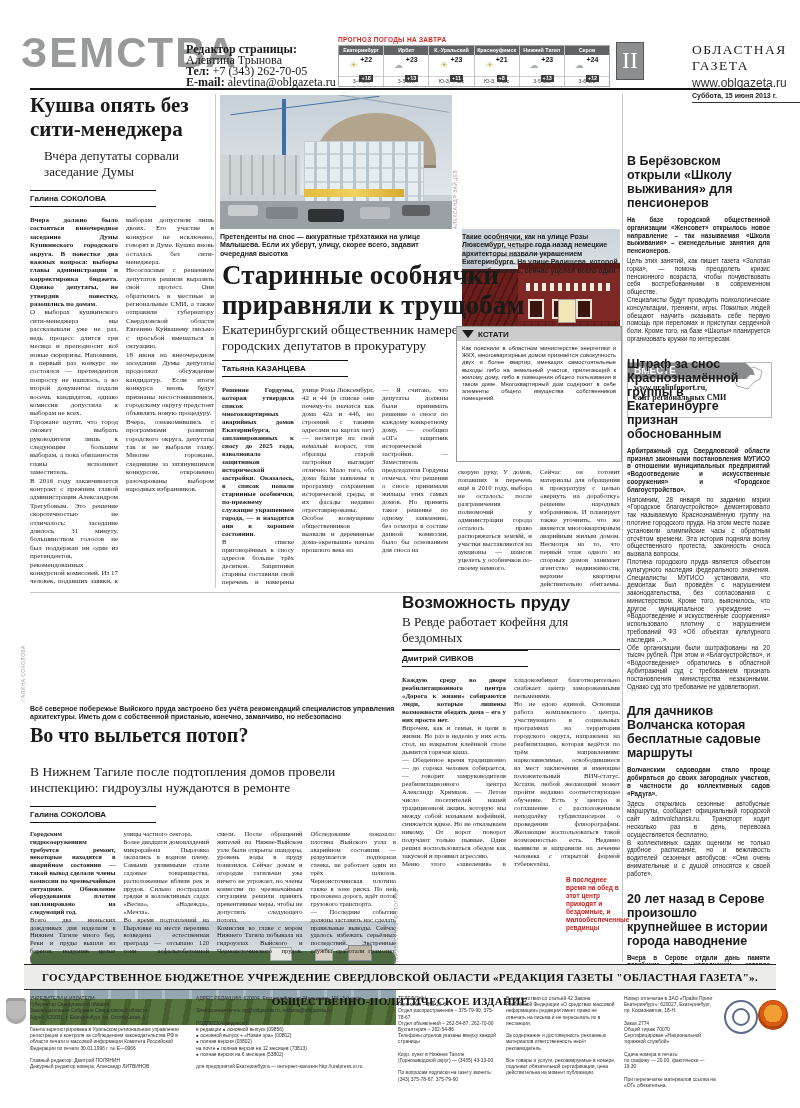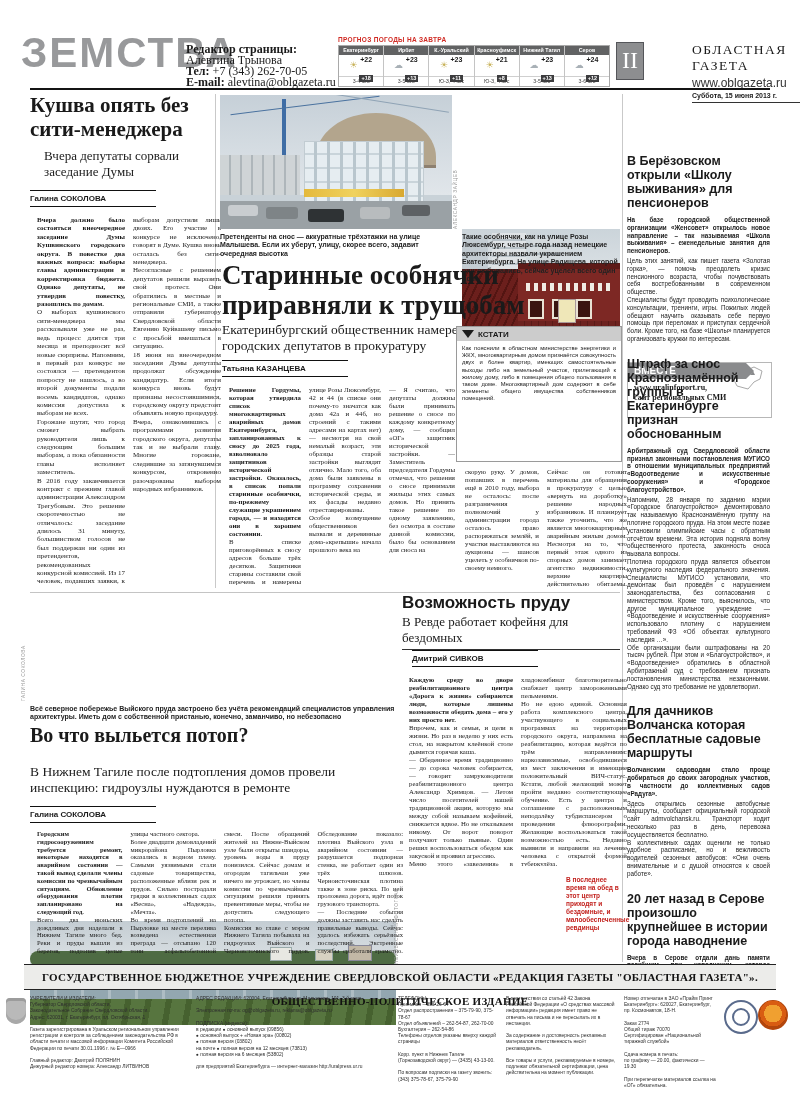--- a/index.html
+++ b/index.html
@@ -32,21 +32,21 @@
   .w-temps{text-align:center;}
   .w-day{font-size:7px;font-weight:bold;line-height:7px;}
   .w-night{display:inline-block;background:#3c3c3e;color:#fff;font-size:5.5px;font-weight:bold;
            padding:0 2px;line-height:7px;margin-top:1px;}
   .w-wind{border-top:1px solid #cfcfcf;font-size:5.3px;color:#444;text-align:center;line-height:9px;height:9px;}
   
   .h1-serif{font-family:"Liberation Serif",serif;font-weight:bold;line-height:1.12;}
   .sub-serif{font-family:"Liberation Serif",serif;line-height:1.2;}
   .author{border-top:1.5px solid #111;border-bottom:1px solid #111;font-size:8px;font-weight:bold;
           padding:3px 0;font-family:"Liberation Sans",sans-serif;}
-  .bodytext{font-family:"Liberation Serif",serif;font-size:7px;line-height:8.4px;margin-left:7px;}
+  .bodytext{font-family:"Liberation Serif",serif;font-size:7px;line-height:8.4px;}
   .lead{font-weight:bold;}
   
   .photo{position:relative;overflow:hidden;background:#c9d2d8;}
   .cap{font-size:7px;line-height:8.4px;font-weight:bold;color:#222;}
   .vcred{writing-mode:vertical-rl;transform:rotate(180deg);font-size:4.8px;color:#979797;
          letter-spacing:.6px;text-align:left;}
   
   .kstati{border:1px solid #9a9a9a;background:#fff;}
   .kstati-head{background:#cccccc;height:14px;display:flex;align-items:center;gap:4px;padding:0 5px;}
   .kstati-tri{width:0;height:0;border-left:6px solid transparent;border-right:6px solid transparent;border-top:8px solid #1c1c1c;}
@@ -280,21 +280,21 @@
     <div class="pre">Всего два июньских дождливых дня наделали в Нижнем Тагиле много бед. Реки и пруды вышли из берегов, подтопив целые улицы частного сектора.
 Более двадцати домовладений микрорайона Пырловка оказались в водном плену. Самыми уязвимыми стали садовые товарищества, расположенные вблизи рек и прудов. Сильно пострадали грядки в коллективных садах «Весна», «Надежда», «Мечта».
 Во время подтоплений на Пырловке на месте перелива возведена естественная преграда — отсыпано 120 тонн асфальтобетонной смеси. После обращений жителей на Нижне-Выйском узле были открыты шандоры, уровень воды в пруду понизился. Сейчас домам и огородам тагильчан уже ничего не угрожает, но члены комиссии по чрезвычайным ситуациям решили принять превентивные меры, чтобы не допустить следующего потопа.
 Комиссия во главе с мэром Нижнего Тагила побывала на гидроузлах Выйского и Черноисточинского прудов. Обследование показало: плотина Выйского узла в аварийном состоянии — разрушается подпорная стенка, не работает один из трёх шлюзов. Черноисточинская плотина также в зоне риска. По ней проложена дорога, идёт поток грузового транспорта.
 — Последние события должны заставить нас сделать правильные выводы. Сейчас удалось избежать серьёзных последствий. Экстренные службы сработали грамотно. Но на будущее мы должны привести гидроузлы в порядок, — отметил глава города Сергей Носов.
 На дополнительное обследование плотин и разработку проектов капитального ремонта в 2009 году город не нашёл средств. Теперь в ремонт Нижне-Выйского гидроузла вложатся в первую очередь.</div>
   </div>
 
   <div class="abs" style="left:402px;top:593px;width:218px;font-size:17px;font-weight:bold;">Возможность пруду</div>
   <div class="abs sub-serif" style="left:402px;top:614px;width:218px;font-size:13px;border-bottom:1px solid #333;padding-bottom:4px;">В Ревде работает кофейня для бездомных</div>
-  <div class="abs author" style="left:402px;top:650px;width:126px;margin-left:10px;">Дмитрий СИВКОВ</div>
+  <div class="abs author" style="left:402px;top:650px;width:126px;">Дмитрий СИВКОВ</div>
   <div class="abs bodytext just clip" style="left:402px;top:676px;width:104px;height:190px;font-size:6.8px;line-height:8px;">
     <div class="lead pre">Каждую среду во дворе реабилитационного центра «Дорога к жизни» собираются люди, которые лишены возможности обедать дома – его у них просто нет.</div>
     <div class="pre">Впрочем, как и семьи, и цели в жизни. Но раз в неделю у них есть стол, на накрытом клеёнкой столе дымится горячая каша.
 — Обеденное время традиционно — до сорока человек собирается, — говорит замруководителя реабилитационного центра Александр Хримцов. — Летом число посетителей нашей традиционной акции, которую мы между собой называем кофейней, снижается вдвое. Но не отказываем никому. От ворот поворот получают только пьяные. Один решил воспользоваться обедом как закуской и проявил агрессию.
 Меню этого «заведения» в последнее время традиционно — пельмени, хлеб и чай. В принципе, всё зависит от того, что поставят спонсоры. В данном случае</div>
   </div>
   <div class="abs bodytext just clip" style="left:514px;top:676px;width:106px;height:190px;font-size:6.8px;line-height:8px;">
     <span class="pre">хладокомбинат благотворительно снабжает центр замороженными пельменями.
 Но не едою единой. Основная работа комплексного центра, участвующего в социальных программах на территории городского округа, направлена на реабилитацию, которая ведётся по трём направлениям: наркозависимые, освободившиеся из мест заключения и имеющие положительный ВИЧ-статус. Кстати, любой желающий может пройти недавно соответствующее обучение. Есть у центра и соглашение с расположенным неподалёку тубдиспансером о проведении флюорографии. Желающие воспользоваться такой возможностью есть. Недавно выявили и направили на лечение человека с открытой формой туберкулёза.
 Это не к столу, конечно, будет сказано. Но, с другой стороны, разговоры под благотворительные пельмени вряд ли ведутся о высоких материях. Скорее всего, о рубашке, которая ближе к телу.</span>

